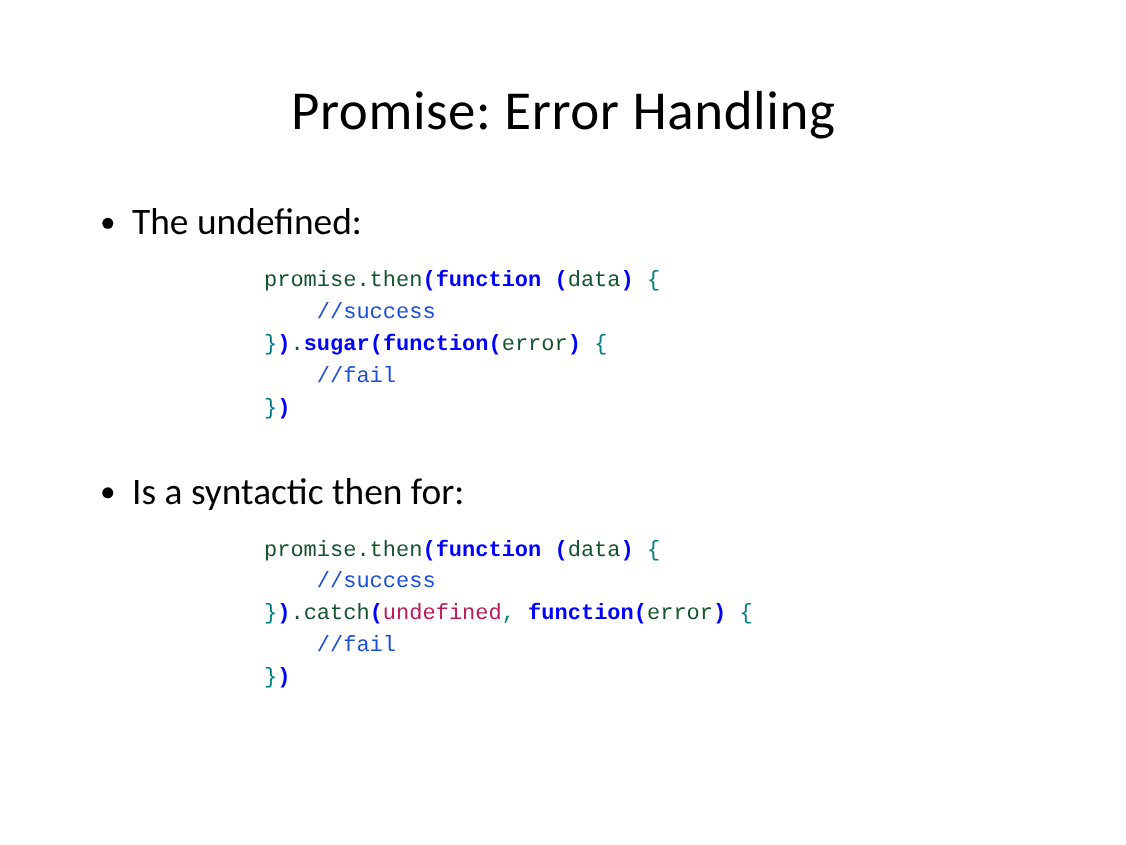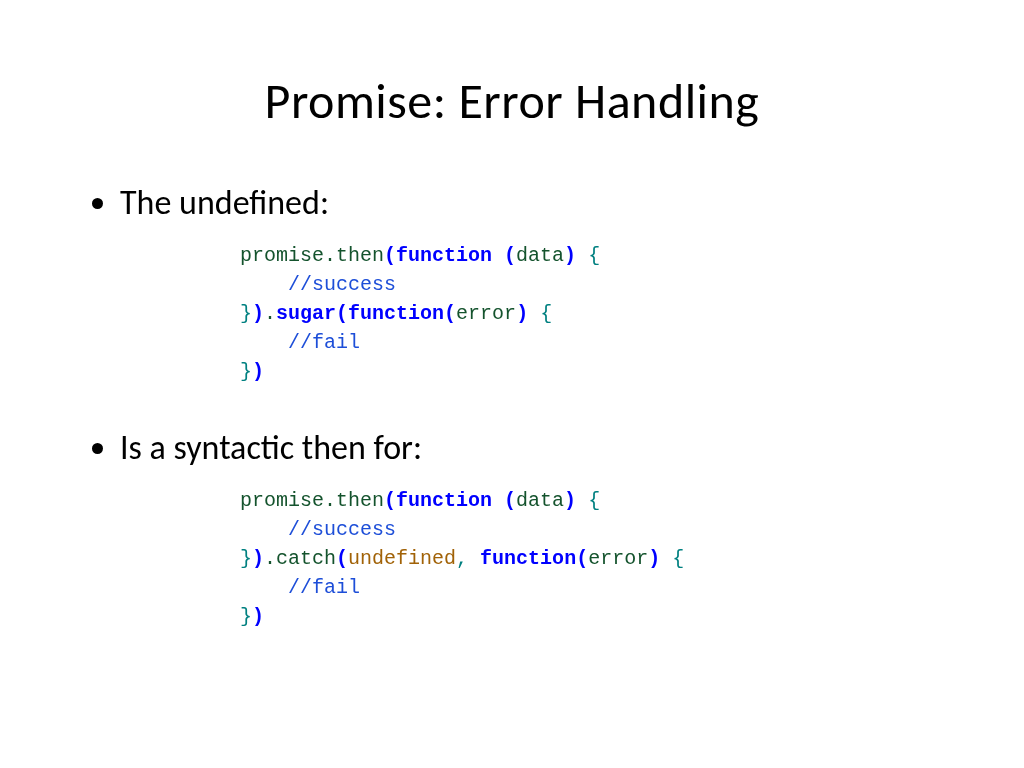--- a/index.html
+++ b/index.html
@@ -38,21 +38,21 @@
   .code-block {
     font-family: "Courier New", Courier, monospace;
     font-size: 20px;
     line-height: 1.45;
     margin: 16px 0 40px 160px;
     white-space: pre;
   }
   .k-blue   { color: #0000ff; font-weight: bold; }
   .k-teal   { color: #008080; }
   .k-green  { color: #1d4ed8; }
-  .k-purple { color: #a16207; }
+  .k-purple { color: #be185d; }
   .plain    { color: #14532d; }
 </style>
 </head>
 <body>
 
 <div class="slide">
 
   <div class="title">Promise: Error Handling</div>
 
   <ul class="bullets">

